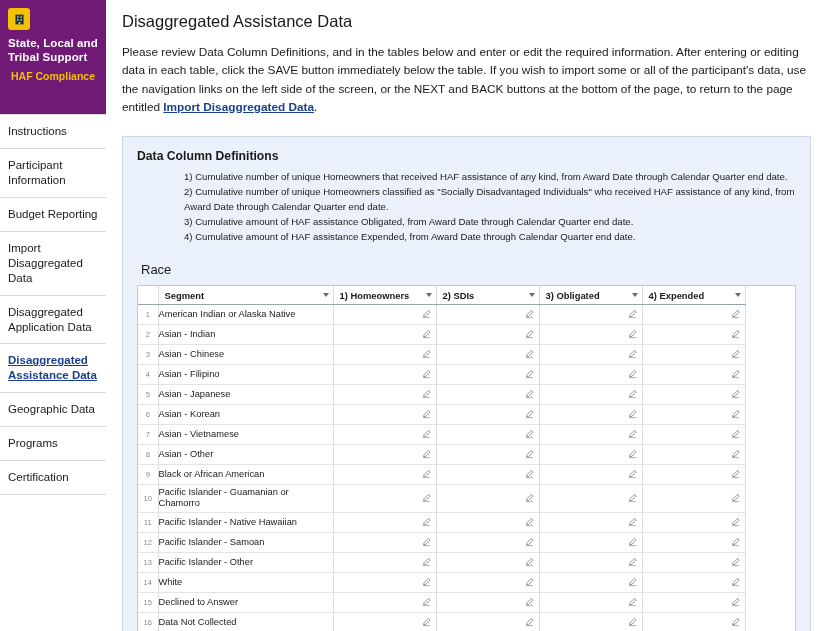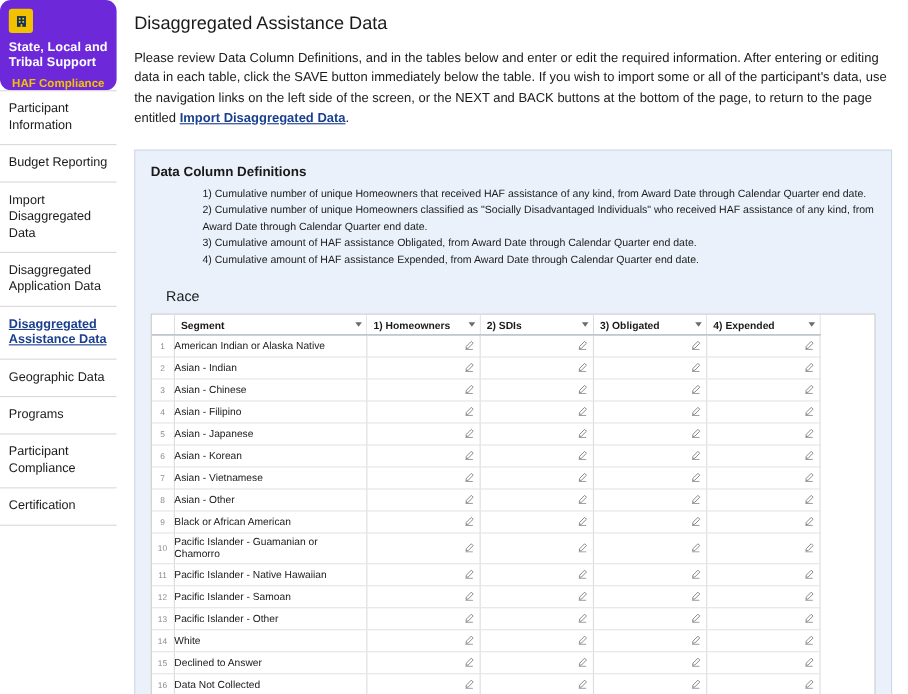--- a/index.html
+++ b/index.html
@@ -18,25 +18,24 @@
   }
 
   
   .sidebar {
     width: 106px;
     flex: 0 0 106px;
     background: #ffffff;
     padding-top: 0;
   }
   .brand {
-    background: #6d28d9;
+    background: #701a75;
     color: #ffffff;
     padding: 8px 8px 10px 8px;
-    height: 82px;
-    border-radius: 10px;
+    height: 114px;
   }
   .brand-logo {
     width: 22px; height: 22px;
     border-radius: 3px;
     background: #f2c200;
     display: flex; align-items: center; justify-content: center;
     margin-bottom: 6px;
   }
   .brand-logo svg { display: block; }
   .brand-title {
@@ -107,21 +106,21 @@
   .def-line {
     font-size: 9.6px;
     line-height: 1.55;
     color: #1a1a1a;
     margin-left: 47px;
   }
   .section-title {
     font-size: 13px;
     font-weight: 400;
     color: #1a1a1a;
-    margin: 18px 0 8px 14px;
+    margin: 18px 0 8px 4px;
   }
 
   
   .table-wrap {
     background: #ffffff;
     border: 1px solid #c8c8c8;
     width: 100%;
     height: 370px;
     overflow: hidden;
     position: relative;
@@ -224,28 +223,28 @@
           <rect x="5" y="7.5" width="2" height="2" fill="#f2c200"></rect>
           <rect x="9" y="7.5" width="2" height="2" fill="#f2c200"></rect>
           <rect x="7" y="11" width="2" height="3" fill="#f2c200"></rect>
         </svg>
       </div>
       <div class="brand-title">State, Local and Tribal Support</div>
       <div class="brand-sub">HAF Compliance</div>
     </div>
 
     <nav class="nav">
+      <div class="nav-item">Instructions</div>
       <div class="nav-item">Participant Information</div>
       <div class="nav-item">Budget Reporting</div>
       <div class="nav-item">Import Disaggregated Data</div>
       <div class="nav-item">Disaggregated Application Data</div>
       <div class="nav-item active">Disaggregated Assistance Data</div>
       <div class="nav-item">Geographic Data</div>
       <div class="nav-item">Programs</div>
-      <div class="nav-item">Participant Compliance</div>
       <div class="nav-item">Certification</div>
     </nav>
   </aside>
 
   <main class="main">
     <h1 class="page-title">Disaggregated Assistance Data</h1>
 
     <p class="intro"><span>Please review Data Column Definitions, and in the tables below and enter or edit the required information. After entering or editing data in each table, click the SAVE button immediately below the table. If you wish to import some or all of the participant's data, use the navigation links on the left side of the screen, or the NEXT and BACK buttons at the bottom of the page, to return to the page entitled </span><a href="#">Import Disaggregated Data</a><span>.</span></p>
 
     <section class="panel">

